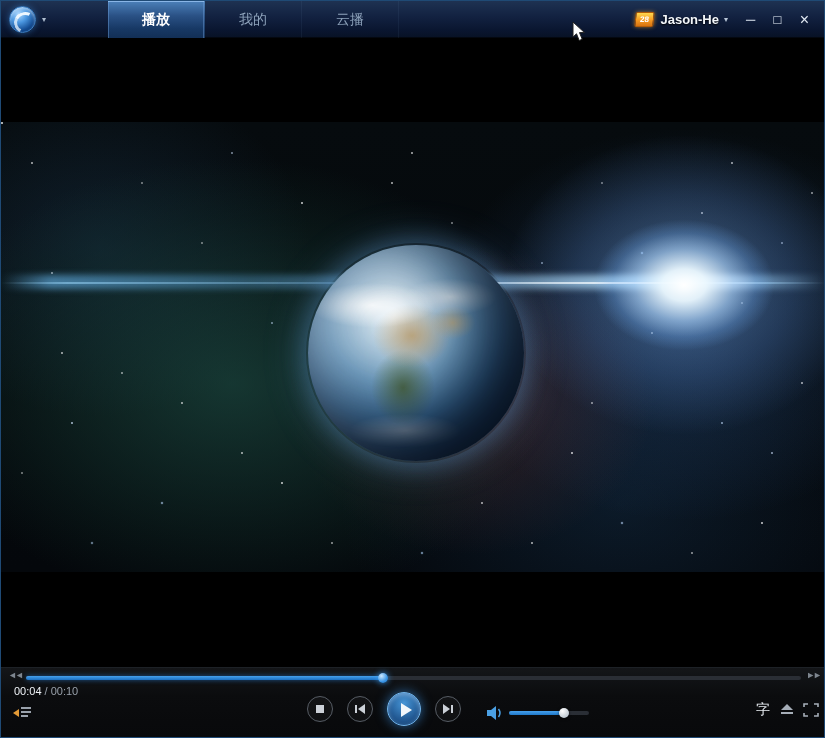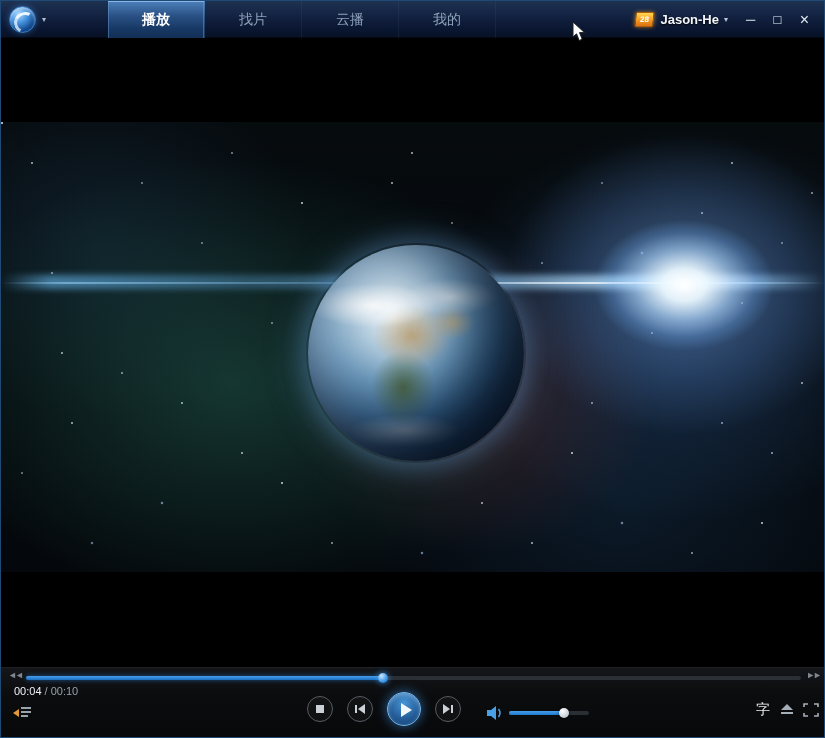--- a/index.html
+++ b/index.html
@@ -151,23 +151,22 @@
 <body>
 
 <div class="window">
 
   <div class="titlebar">
     <div class="logo"></div>
     <div class="logo-caret">▾</div>
 
     <div class="tabs">
       <div class="tab active">播放</div>
-      <div class="tab">找片</div>
+      <div class="tab">我的</div>
       <div class="tab">云播</div>
-      <div class="tab">我的</div>
     </div>
 
     <div class="user-area">
       <div class="user-badge">28</div>
       <div class="user-name">Jason-He</div>
       <div class="user-caret">▾</div>
     </div>
 
     <div class="win-controls">
       <div class="win-btn">─</div>

